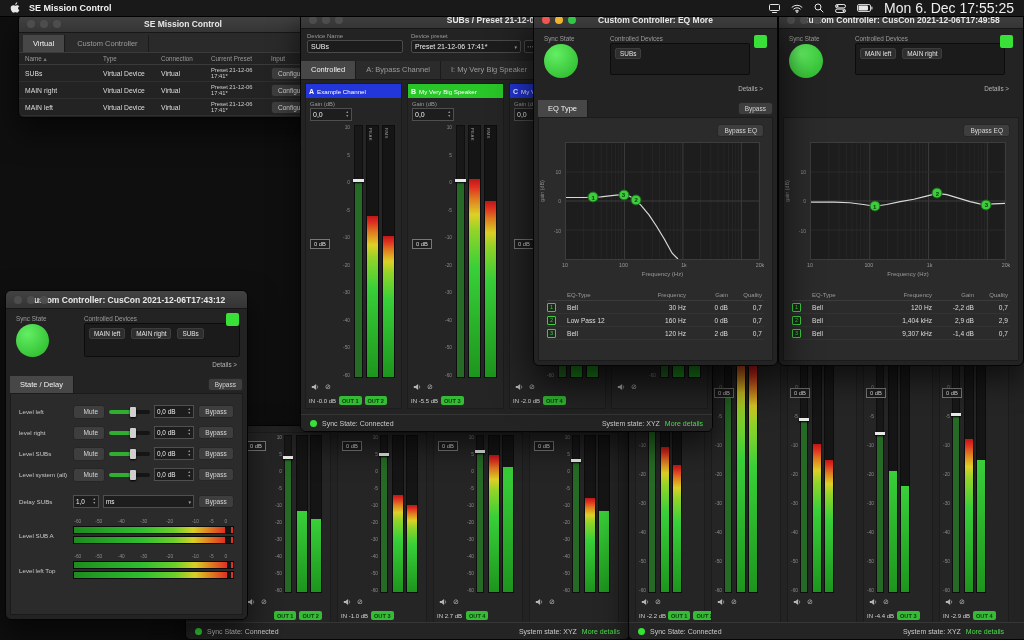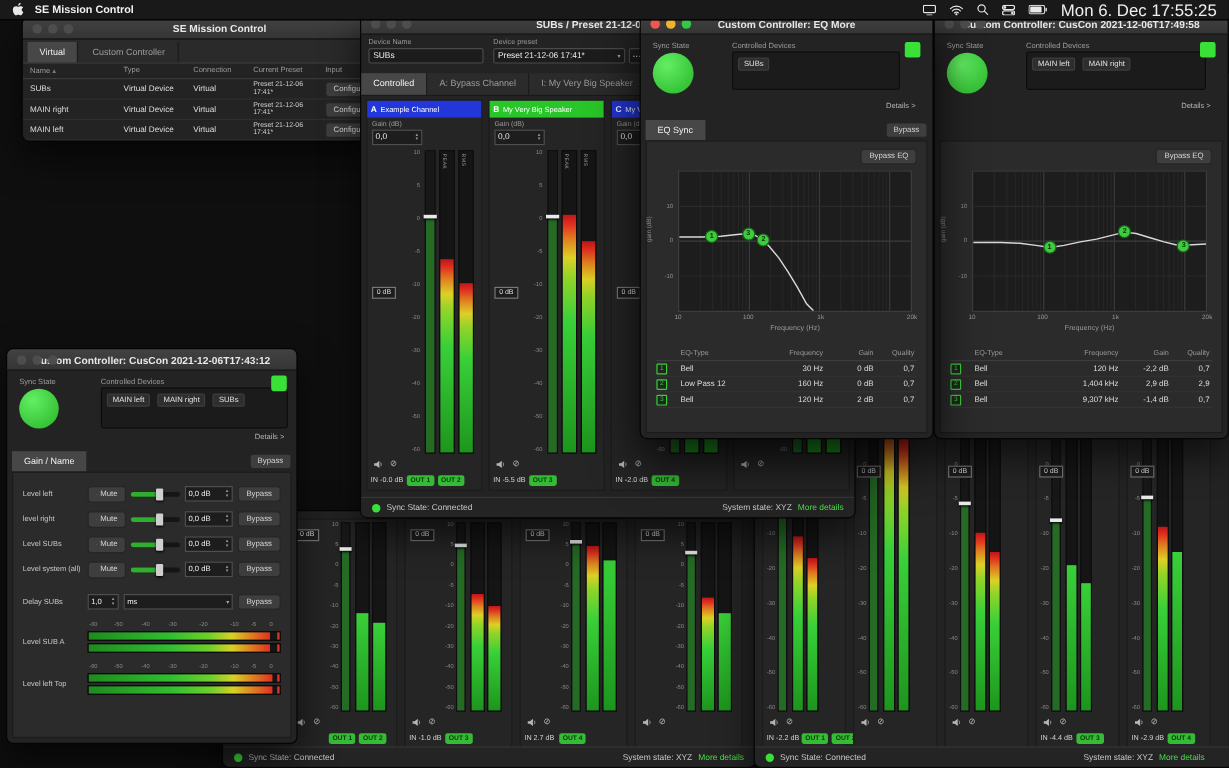--- a/index.html
+++ b/index.html
@@ -841,21 +841,21 @@
     <div class="sync-circle" style="left:10px;top:33px;width:33px;height:33px;"></div>
     <span class="eq-label" style="left:78px;top:24px;">Controlled Devices</span>
     <div class="chipbox" id="gd-chips" style="left:78px;top:32px;width:156px;min-height:34px;">
         <span class="chip">MAIN left</span>
         <span class="chip">MAIN right</span>
         <span class="chip">SUBs</span>
       </div>
     <span class="details" style="right:10px;top:70px;">Details &gt;</span>
     <div class="sync-sq" style="right:8px;top:22px;"></div>
     <div class="ctab-row" style="top:84px;">
-      <span class="tab active">Gain / Name</span>
+      <span class="tab active">State / Delay</span>
       <span class="spacer"></span>
       <span class="btn">Bypass</span>
     </div>
     <div class="cpanel" style="top:102px;">
       <div id="gd-rows" style="padding-top:6px;">
           <div class="gd-row">
             <span class="gd-label">Level left</span>
             <span class="btn">
               <svg width="8" height="8" viewBox="0 0 10 9">
                 <path d="M1 3.2h2.2L6.4 .8v7.4L3.2 5.8H1z" fill="currentColor"></path>
@@ -1116,21 +1116,21 @@
     </div>
     <span class="eq-label" style="left:10px;top:24px;">Sync State</span>
     <div class="sync-circle" style="left:10px;top:33px;width:34px;height:34px;"></div>
     <span class="eq-label" style="left:76px;top:24px;">Controlled Devices</span>
     <div class="chipbox" id="w3-chips" style="left:76px;top:32px;width:140px;min-height:32px;">
         <span class="chip">SUBs</span>
       </div>
     <span class="details" style="right:14px;top:74px;">Details &gt;</span>
     <div class="sync-sq" style="right:10px;top:24px;"></div>
     <div class="ctab-row" style="top:88px;">
-      <span class="tab active">EQ Sync</span>
+      <span class="tab active">EQ Type</span>
       <span class="spacer"></span>
       <span class="btn">Bypass</span>
     </div>
     <div class="cpanel" style="top:106px;">
       <span class="btn bypass-eq">Bypass EQ</span>
       <div class="graph">
           <svg id="w3-svg" viewBox="0 0 100 100" preserveAspectRatio="none">
             <line x1="9.119274773612924" y1="0" x2="9.119274773612924" y2="100" stroke="#262626" stroke-width="1" vector-effect="non-scaling-stroke"></line>
             <line x1="14.453708549948892" y1="0" x2="14.453708549948892" y2="100" stroke="#262626" stroke-width="1" vector-effect="non-scaling-stroke"></line>
             <line x1="18.238549547225848" y1="0" x2="18.238549547225848" y2="100" stroke="#262626" stroke-width="1" vector-effect="non-scaling-stroke"></line>

